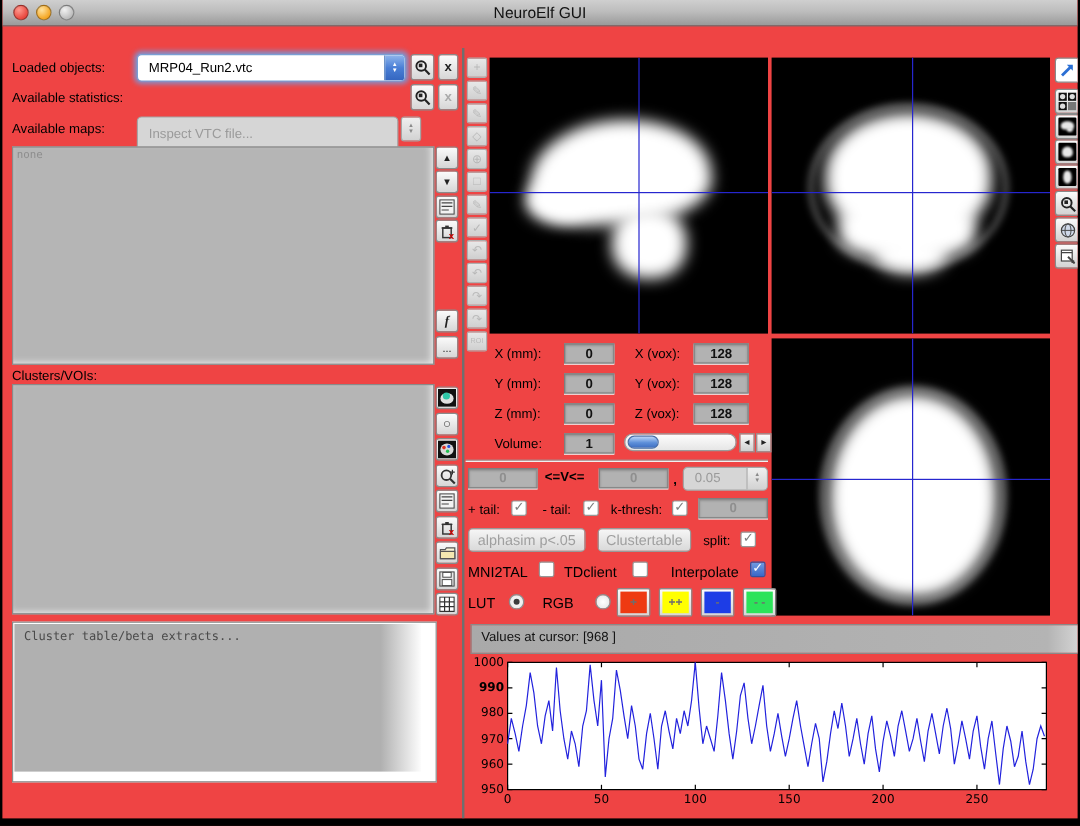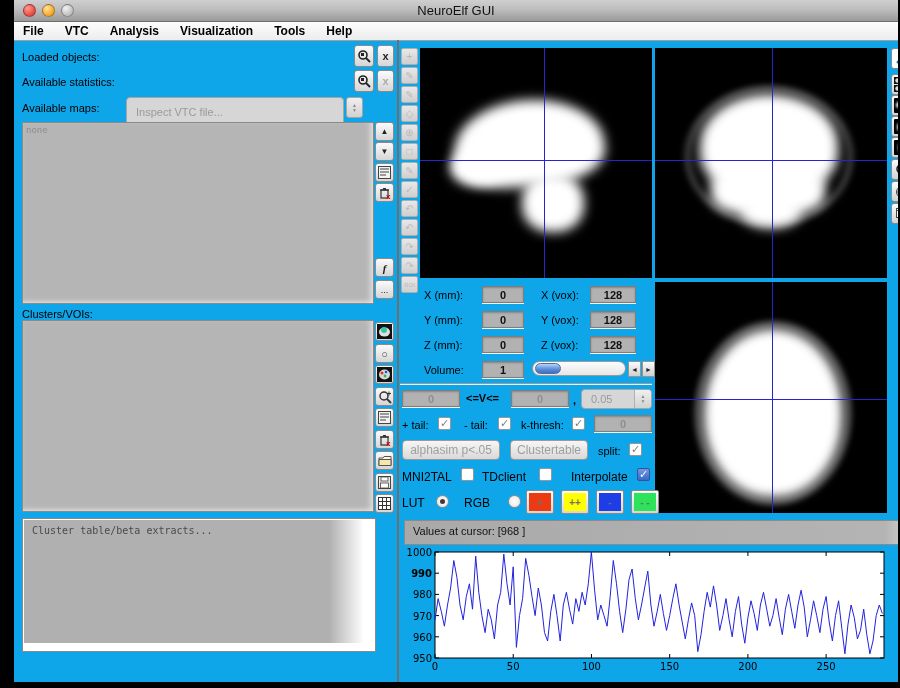--- a/index.html
+++ b/index.html
@@ -1,19 +1,19 @@
 <!DOCTYPE html>
 <html><head>
 <meta charset="utf-8">
 <style>
   * { margin:0; padding:0; box-sizing:border-box; }
   html,body { width:900px; height:688px; background:#000; overflow:hidden;
     font-family:"Liberation Sans", sans-serif; }
   #window { position:absolute; left:0; top:0; width:900px; height:688px; background:#000; }
-  #content { position:absolute; left:2px; top:0; right:2px; bottom:6px; background:#0ea5e9; overflow:hidden;margin-left:12px; }
+  #content { position:absolute; left:2px; top:0; right:2px; bottom:6px; background:#ef4444; overflow:hidden; }
 
   
   .titlebar { position:absolute; left:0; top:0; right:0; height:22px;
     background:linear-gradient(#cfcfcf,#bdbdbd 45%,#9a9a9a); border-bottom:1px solid #6e6e6e; }
   .tl { position:absolute; top:4px; width:13px; height:13px; border-radius:50%; border:1px solid rgba(0,0,0,.35); }
   .tl.red { left:9px; background:radial-gradient(circle at 35% 30%, #ff9a8f, #e9483f 70%); }
   .tl.yellow { left:28px; background:radial-gradient(circle at 35% 30%, #ffe3a0, #f5a623 70%); }
   .tl.gray { left:47px; background:radial-gradient(circle at 35% 30%, #f2f2f2, #bdbdbd 70%); }
   .title { position:absolute; left:0; right:0; top:3px; text-align:center; font-size:13px; color:#111; }
 
@@ -112,30 +112,29 @@
 <div id="window">
 <div id="content">
 
   <div class="titlebar">
     <div class="tl red"></div>
     <div class="tl yellow"></div>
     <div class="tl gray"></div>
     <div class="title">NeuroElf GUI</div>
   </div>
 
-  <div class="menubar">
-    <span class="menu-item">File</span>
-    <span class="menu-item">VTC</span>
-    <span class="menu-item">Analysis</span>
-    <span class="menu-item">Visualization</span>
-    <span class="menu-item">Tools</span>
-    <span class="menu-item">Help</span>
-  </div>
 
   <div class="lbl" style="left:8px; top:51px;">Loaded objects:</div>
+  <div class="combo active" style="left:112px; top:45px; width:224px; height:23px;">
+    <span class="txt">MRP04_Run2.vtc</span>
+    <span class="stepper blue">
+          <span>▲</span>
+          <span>▼</span>
+        </span>
+  </div>
   <div class="btn" style="left:340px; top:45px; width:20px; height:22px;">
     <svg class="icon" width="14" height="14" viewBox="0 0 14 14">
           <circle cx="6" cy="6" r="4" fill="none" stroke="#222" stroke-width="1.6"></circle>
           <line x1="9" y1="9" x2="13" y2="13" stroke="#222" stroke-width="1.8"></line>
           <rect x="4" y="4" width="3" height="3" fill="#222"></rect>
         </svg>
   </div>
   <div class="btn" style="left:363px; top:45px; width:17px; height:22px; font-weight:bold;">x</div>
 
   <div class="lbl" style="left:8px; top:76px;">Available statistics:</div>

